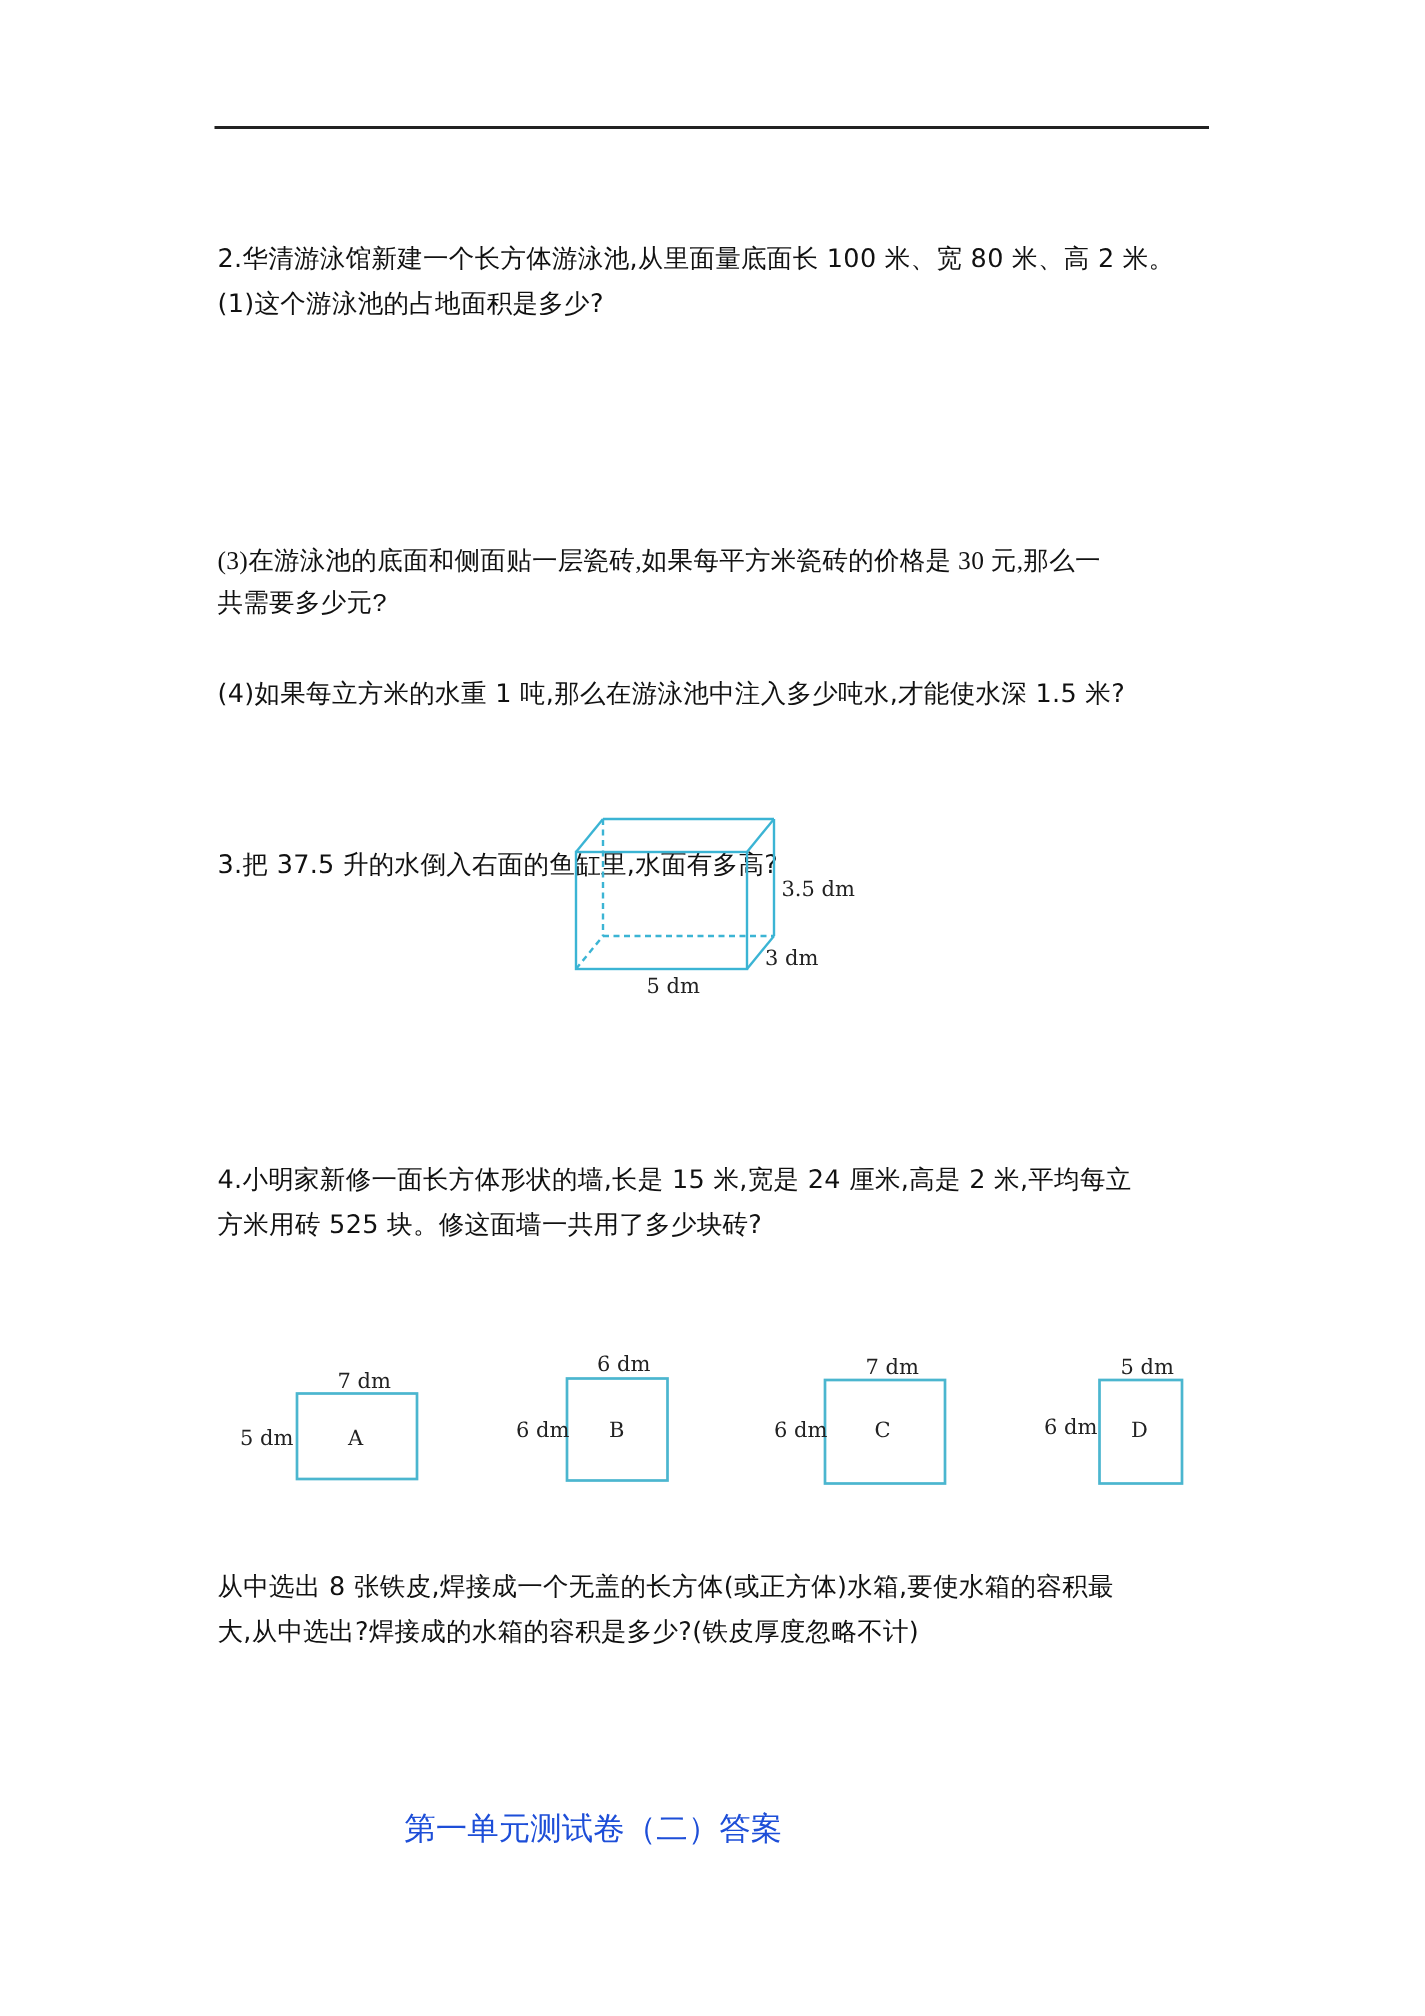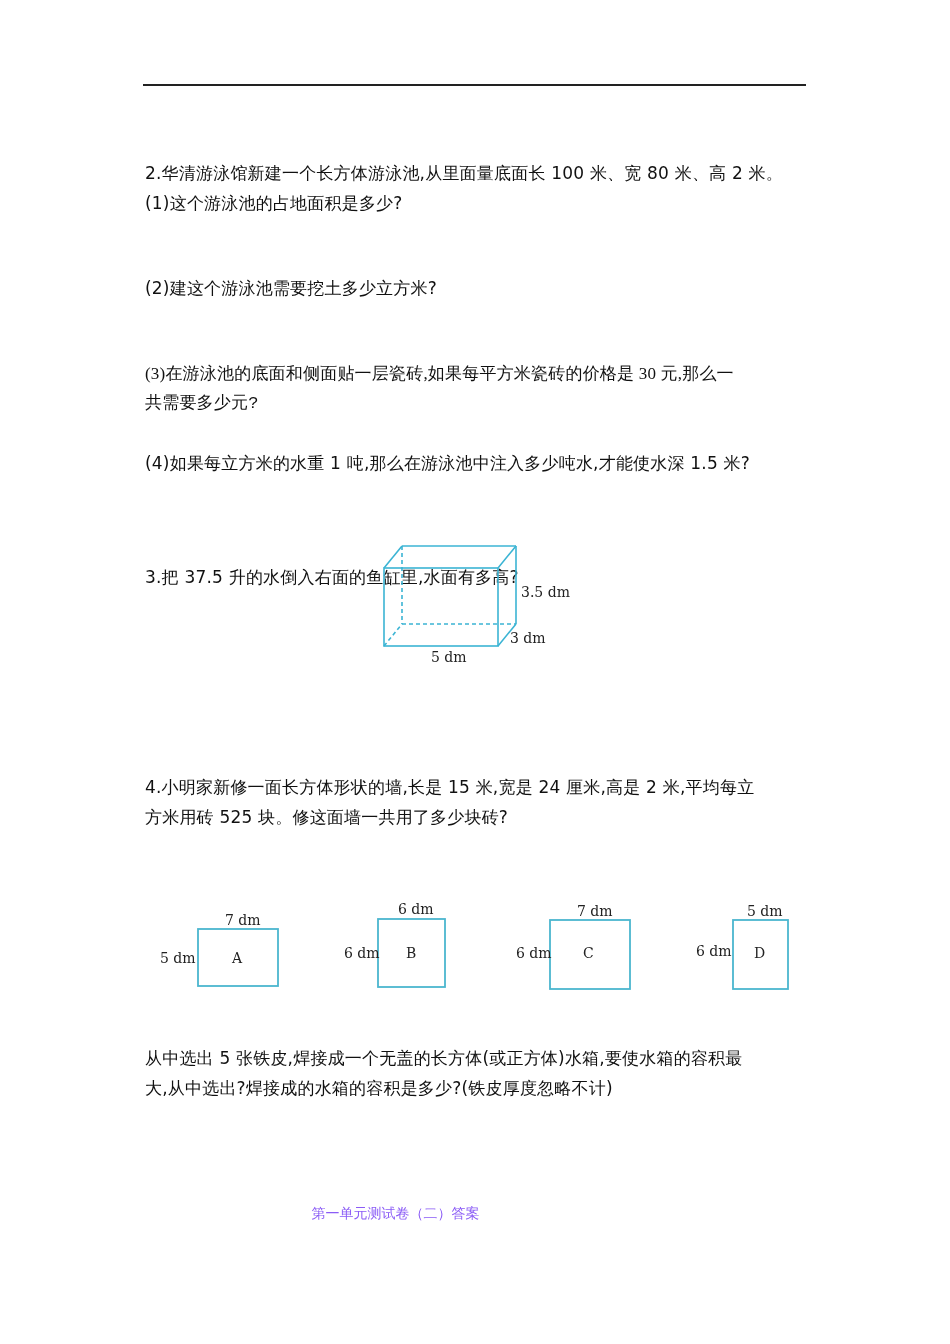--- a/index.html
+++ b/index.html
@@ -3,32 +3,31 @@
 <meta charset="utf-8">
 <style>
   html, body { margin: 0; padding: 0; background: #ffffff; }
   body { width: 950px; height: 1344px; position: relative; overflow: hidden;
          font-family: "DejaVu Sans", "Liberation Sans", sans-serif; color: #111; }
   .page { position: absolute; left: 0; top: 0; width: 950px; height: 1344px; background: #fff; }
   .top-rule { position: absolute; left: 143px; top: 84px; width: 663px; height: 2px; background: #222; }
   .line { position: absolute; left: 145px; font-size: 17px; line-height: 22px; white-space: nowrap; letter-spacing: 0.2px; margin-top: 43px; }
   .diagram { position: absolute; }
   .lbl { font-family: "DejaVu Serif", "Liberation Serif", serif; font-size: 14px; fill: #222; }
-  .footer { position: absolute; left: 0; width: 791px; top: 1205px; text-align: center; font-size: 14px; color: #8b5cf6; }
+  .footer { position: absolute; left: 0; width: 791px; top: 1205px; text-align: center; font-size: 21px; color: #1d4ed8; }
 </style>
 </head>
 <body>
 
 <div class="page">
 
   <div class="top-rule"></div>
 
   <div class="line" style="top:119px;">2.华清游泳馆新建一个长方体游泳池,从里面量底面长 100 米、宽 80 米、高 2 米。</div>
   <div class="line" style="top:149px;">(1)这个游泳池的占地面积是多少?</div>
-  <div class="line" style="top:234px;">(2)建这个游泳池需要挖土多少立方米?</div>
   <div class="line" style="top:320px;font-family:Liberation Serif, serif;">(3)在游泳池的底面和侧面贴一层瓷砖,如果每平方米瓷砖的价格是 30 元,那么一</div>
   <div class="line" style="top:350px;font-family:Liberation Mono, monospace;">共需要多少元?</div>
   <div class="line" style="top:409px;">(4)如果每立方米的水重 1 吨,那么在游泳池中注入多少吨水,才能使水深 1.5 米?</div>
 
   <div class="line" style="top:523px;">3.把 37.5 升的水倒入右面的鱼缸里,水面有多高?</div>
 
   <svg class="diagram" style="left:370px; top:540px;" width="220" height="130" viewBox="370 540 220 130">
     <g fill="none" stroke="#3bb4d4" stroke-width="1.6">
 
       <rect x="384" y="568" width="114" height="78"></rect>
@@ -73,17 +72,17 @@
 
     <text class="lbl" x="577" y="916">7 dm</text>
     <text class="lbl" x="516" y="958">6 dm</text>
     <text class="lbl" x="583" y="958">C</text>
 
     <text class="lbl" x="747" y="916">5 dm</text>
     <text class="lbl" x="696" y="956">6 dm</text>
     <text class="lbl" x="754" y="958">D</text>
   </svg>
 
-  <div class="line" style="top:1004px;">从中选出 5 张铁皮,焊接成一个无盖的长方体(或正方体)水箱,要使水箱的容积最</div>
+  <div class="line" style="top:1004px;">从中选出 8 张铁皮,焊接成一个无盖的长方体(或正方体)水箱,要使水箱的容积最</div>
   <div class="line" style="top:1034px;">大,从中选出?焊接成的水箱的容积是多少?(铁皮厚度忽略不计)</div>
 
   <div class="footer">第一单元测试卷（二）答案</div>
 </div>
 
 </body></html>

